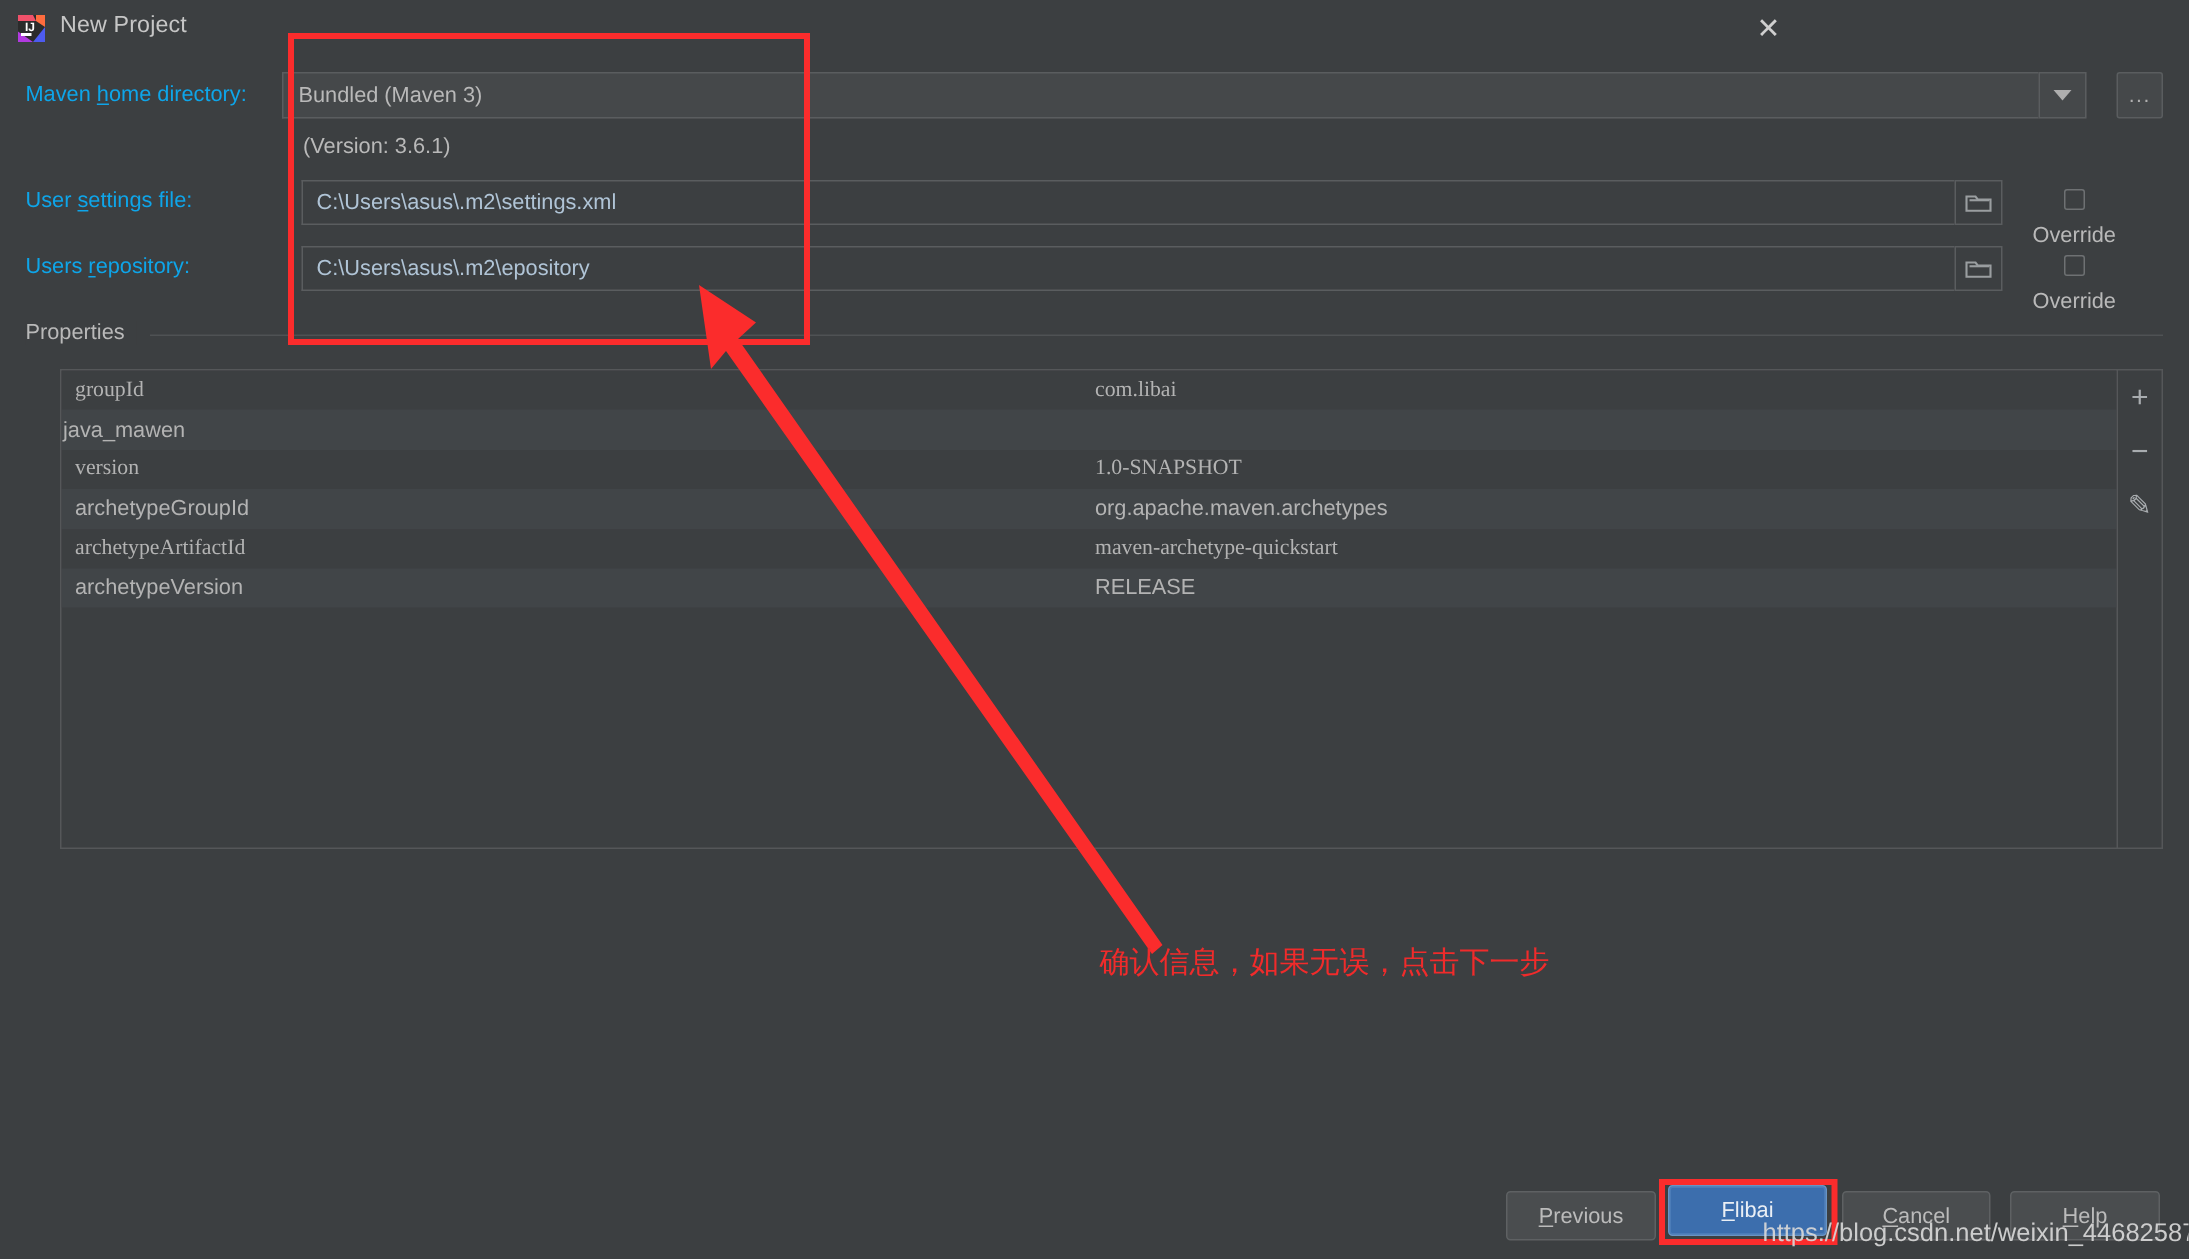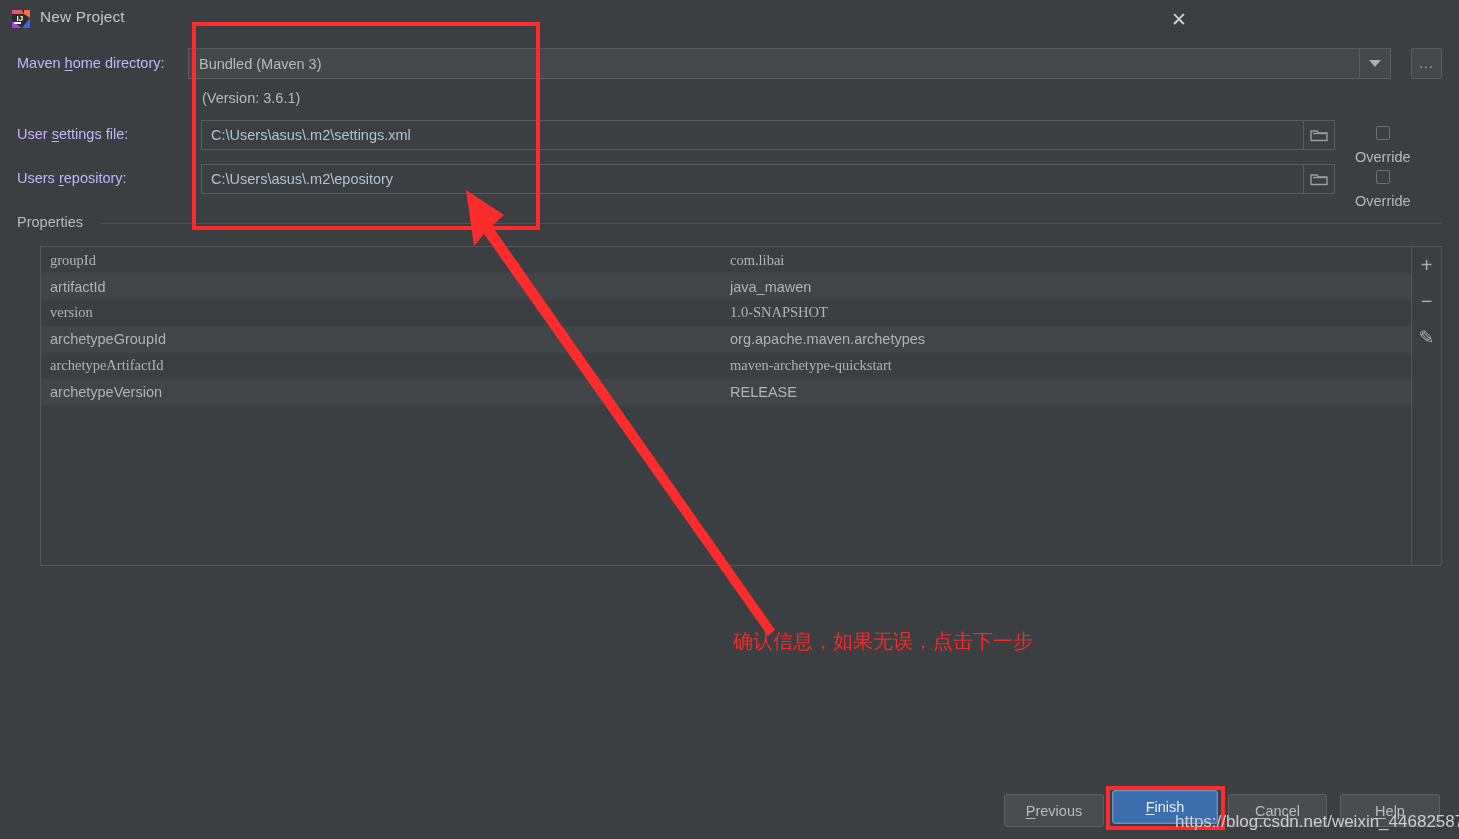--- a/index.html
+++ b/index.html
@@ -46,21 +46,21 @@
     font-size: 19px;
     font-family: "DejaVu Sans", sans-serif;
     line-height: 1;
     cursor: pointer;
   }
 
   
   .lbl {
     position: absolute;
     font-size: 14.5px;
-    color: #c4b5fd;
+    color: #0ea5e9;
     white-space: nowrap;
   }
   .lbl u { text-decoration: underline; text-underline-offset: 2px; }
 
   .lbl-maven  { left: 17px; top: 55px; }
   .lbl-user   { left: 17px; top: 126px; }
   .lbl-local  { left: 17px; top: 170px; }
 
   .version-text {
     position: absolute;
@@ -349,21 +349,20 @@
 
 <div class="props-label">Properties</div>
 <div class="props-sep"></div>
 
 <div class="table-box" id="props-table">
     <div class="trow odd">
       <div class="tcell-key">groupId</div>
       <div class="tcell-val">com.libai</div>
     </div>
     <div class="trow even">
-      <div class="tcell-key">artifactId</div>
       <div class="tcell-val">java_mawen</div>
     </div>
     <div class="trow odd">
       <div class="tcell-key">version</div>
       <div class="tcell-val">1.0-SNAPSHOT</div>
     </div>
     <div class="trow even">
       <div class="tcell-key">archetypeGroupId</div>
       <div class="tcell-val">org.apache.maven.archetypes</div>
     </div>
@@ -383,21 +382,21 @@
     <div class="tool-btn" style="font-size: 19px;">✎</div>
   </div>
 
 <div class="btn btn-prev">
     <u>P</u>
     <span>revious</span>
   </div>
 
 <div class="btn btn-finish">
     <u>F</u>
-    <span>inish</span>
+    <span>libai</span>
   </div>
 
 <div class="btn btn-cancel">
     <u>C</u>
     <span>ancel</span>
   </div>
 
 <div class="btn btn-help">
     <u>H</u>
     <span>elp</span>

